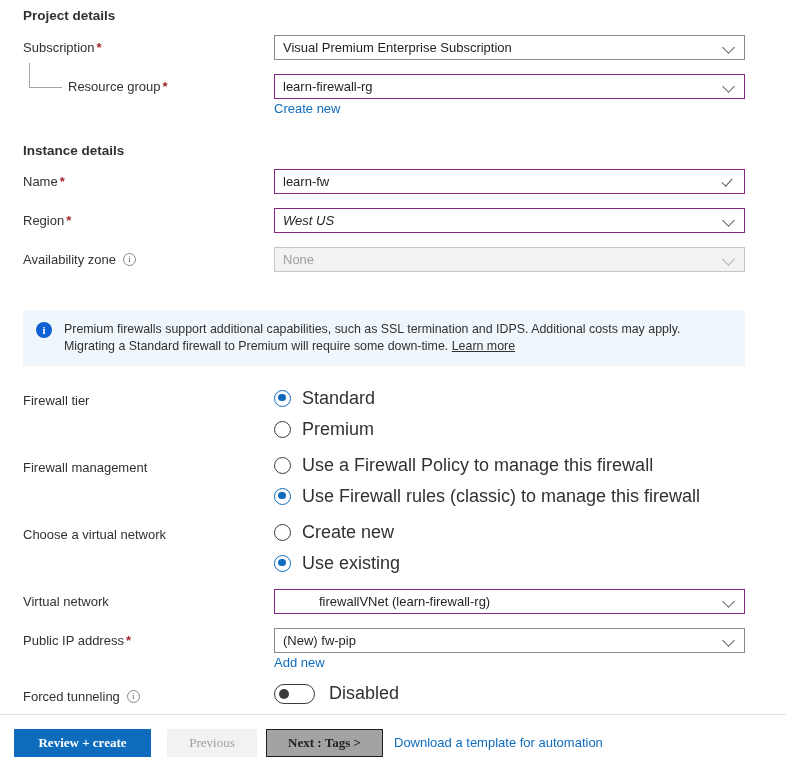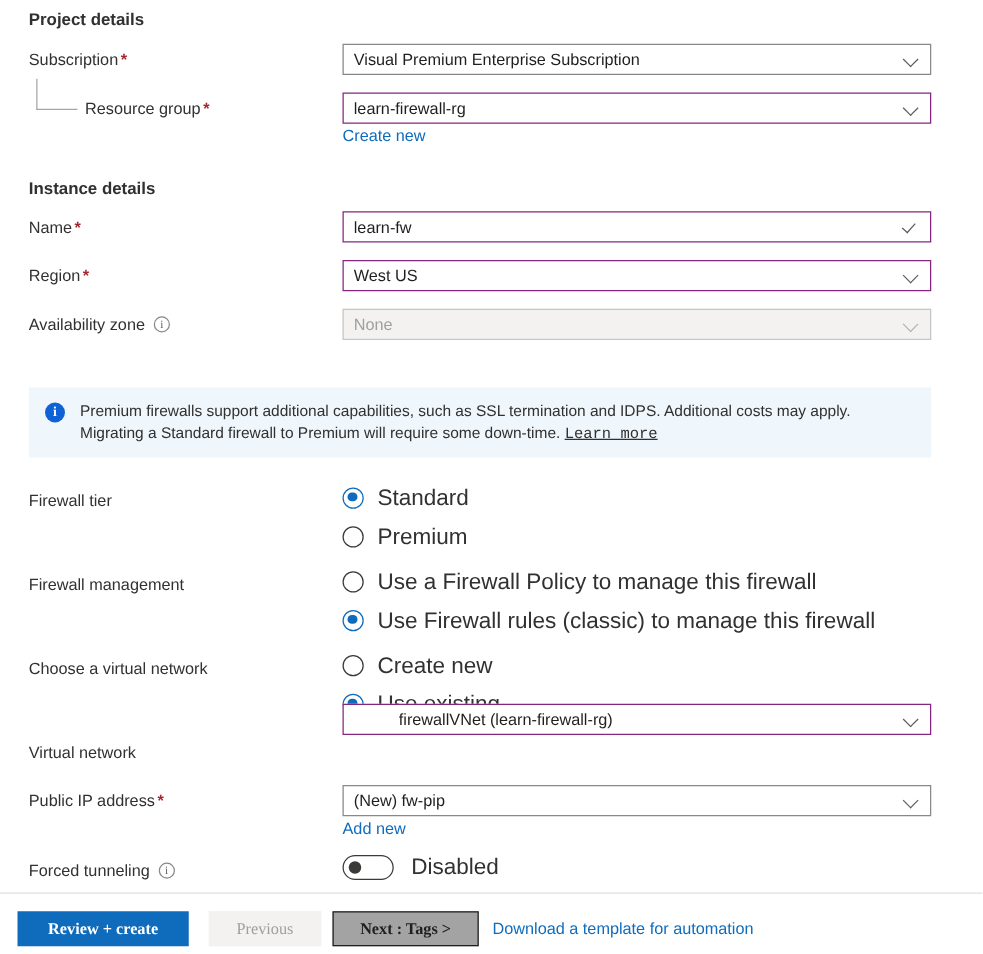--- a/index.html
+++ b/index.html
@@ -165,21 +165,20 @@
   }
   .banner-text {
     margin-left: 12px;
     font-size: 12.4px;
     line-height: 17px;
     color: #323130;
   }
   .banner-text a {
     color: #323130;
     text-decoration: underline;
-    font-family: Liberation Mono, monospace;
   }
 
   
   .radio-group { position: absolute; left: 274px; }
   .radio-opt {
     display: flex;
     align-items: center;
     height: 24px;
     margin-bottom: 7px;
     cursor: pointer;
@@ -322,21 +321,21 @@
     <span>Name</span><span class="req">*</span>
   </div>
   <div class="field accent" style="top:169px;">
     <span class="val">learn-fw</span>
     <span class="check"></span>
   </div>
 
   <div class="lbl" style="top:213px;">
     <span>Region</span><span class="req">*</span>
   </div>
-  <div class="field accent" style="top:208px;">
+  <div class="field accent" style="top:208px;font-style:italic;">
     <span class="val">West US</span>
     <span class="chev"></span>
   </div>
 
   <div class="lbl" style="top:252px;">
     <span>Availability zone</span><span class="info-i"></span>
   </div>
   <div class="field disabled" style="top:247px;">
     <span class="val">None</span>
     <span class="chev"></span>
@@ -380,21 +379,21 @@
       <span class="radio"></span>
       <span class="radio-lbl">Create new</span>
     </div>
     <div class="radio-opt">
       <span class="radio on"></span>
       <span class="radio-lbl">Use existing</span>
     </div>
   </div>
 
   <div class="lbl" style="top:594px;">Virtual network</div>
-  <div class="field accent" style="top:563px;padding-left:44px;">
+  <div class="field accent" style="top:589px;padding-left:44px;">
     <span class="val">firewallVNet (learn-firewall-rg)</span>
     <span class="chev"></span>
   </div>
 
   <div class="lbl" style="top:633px;">
     <span>Public IP address</span><span class="req">*</span>
   </div>
   <div class="field" style="top:628px;">
     <span class="val">(New) fw-pip</span>
     <span class="chev"></span>

